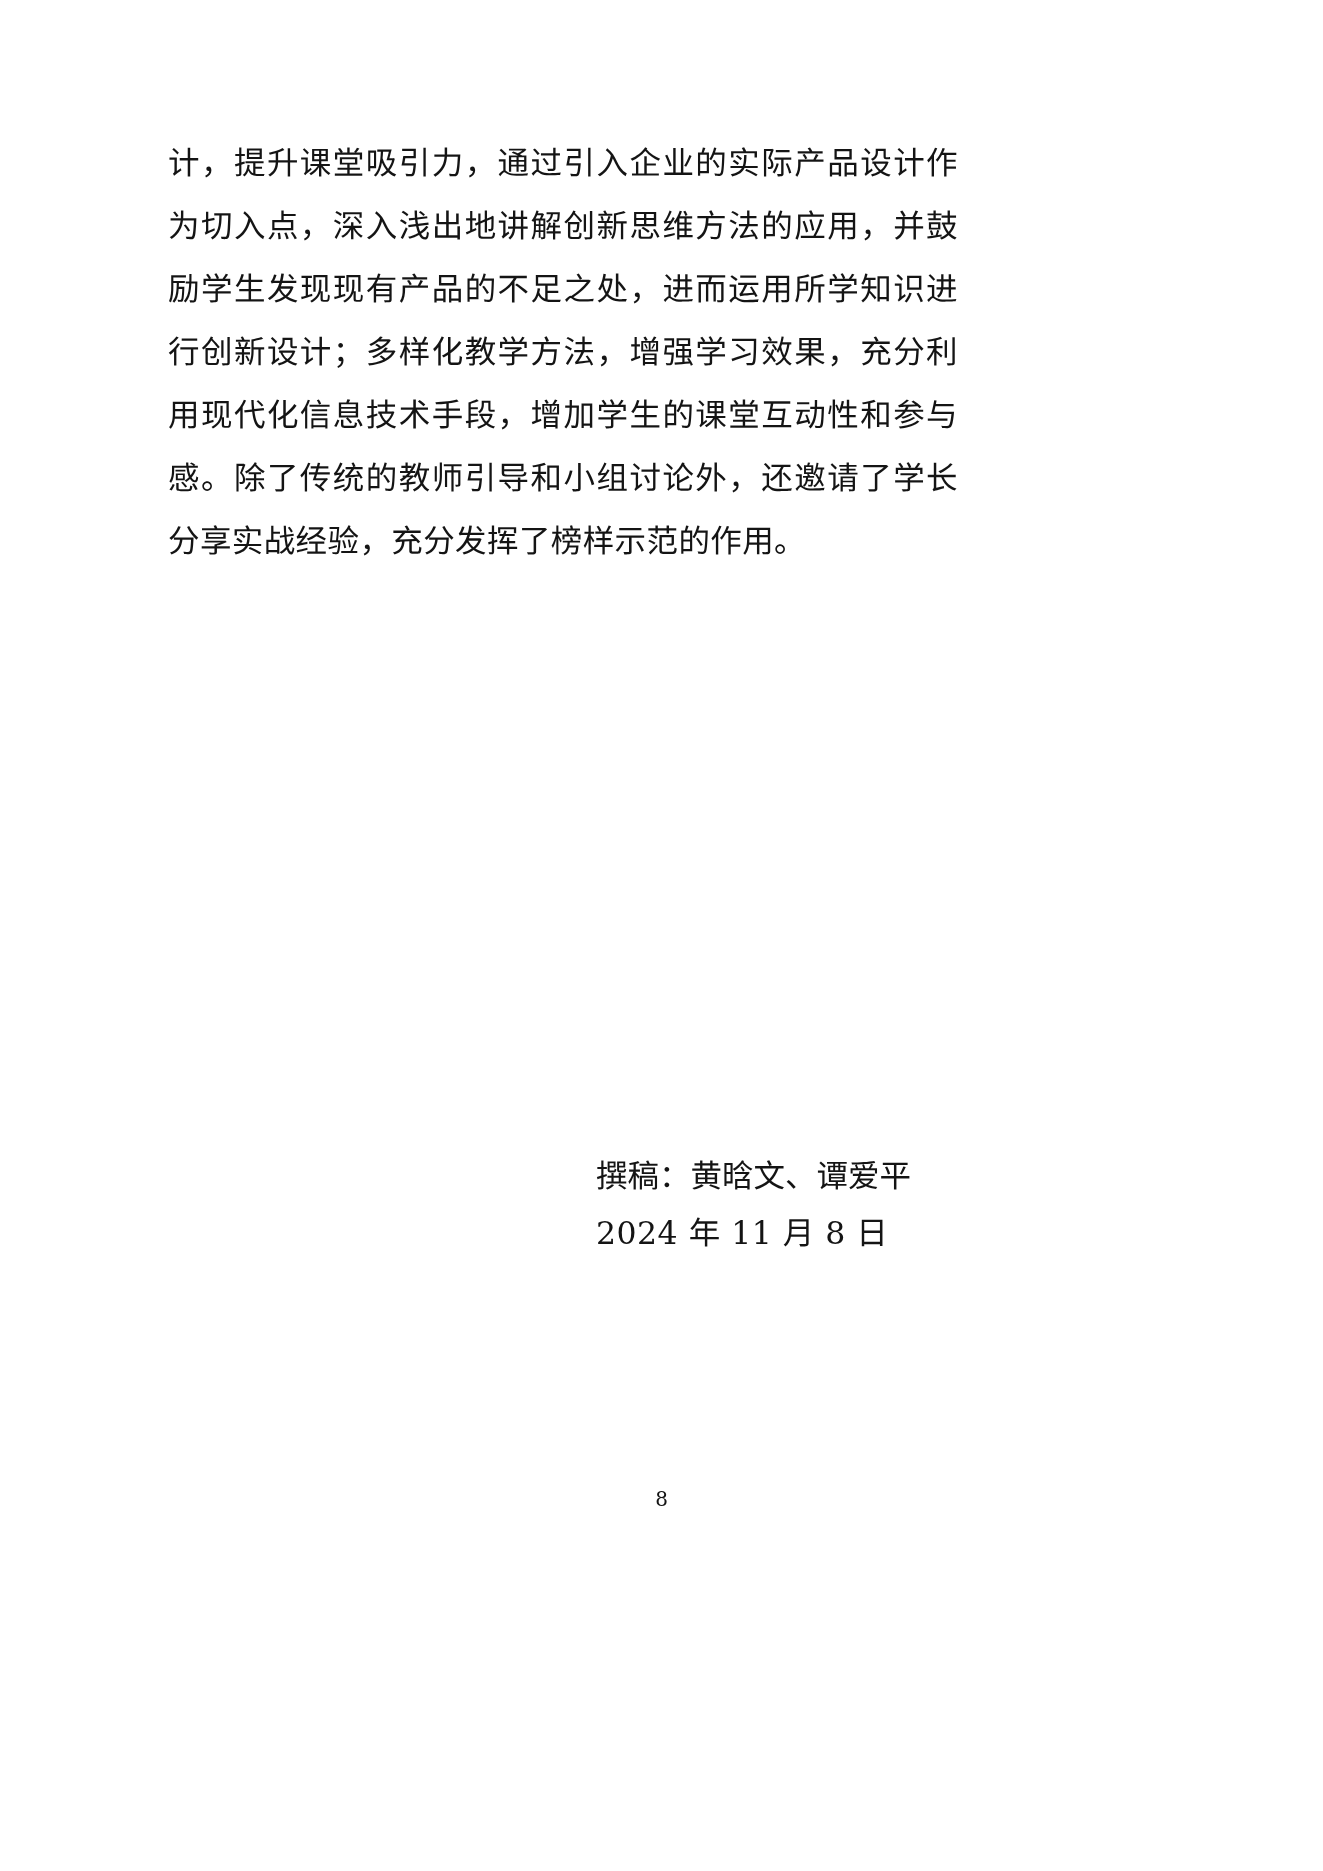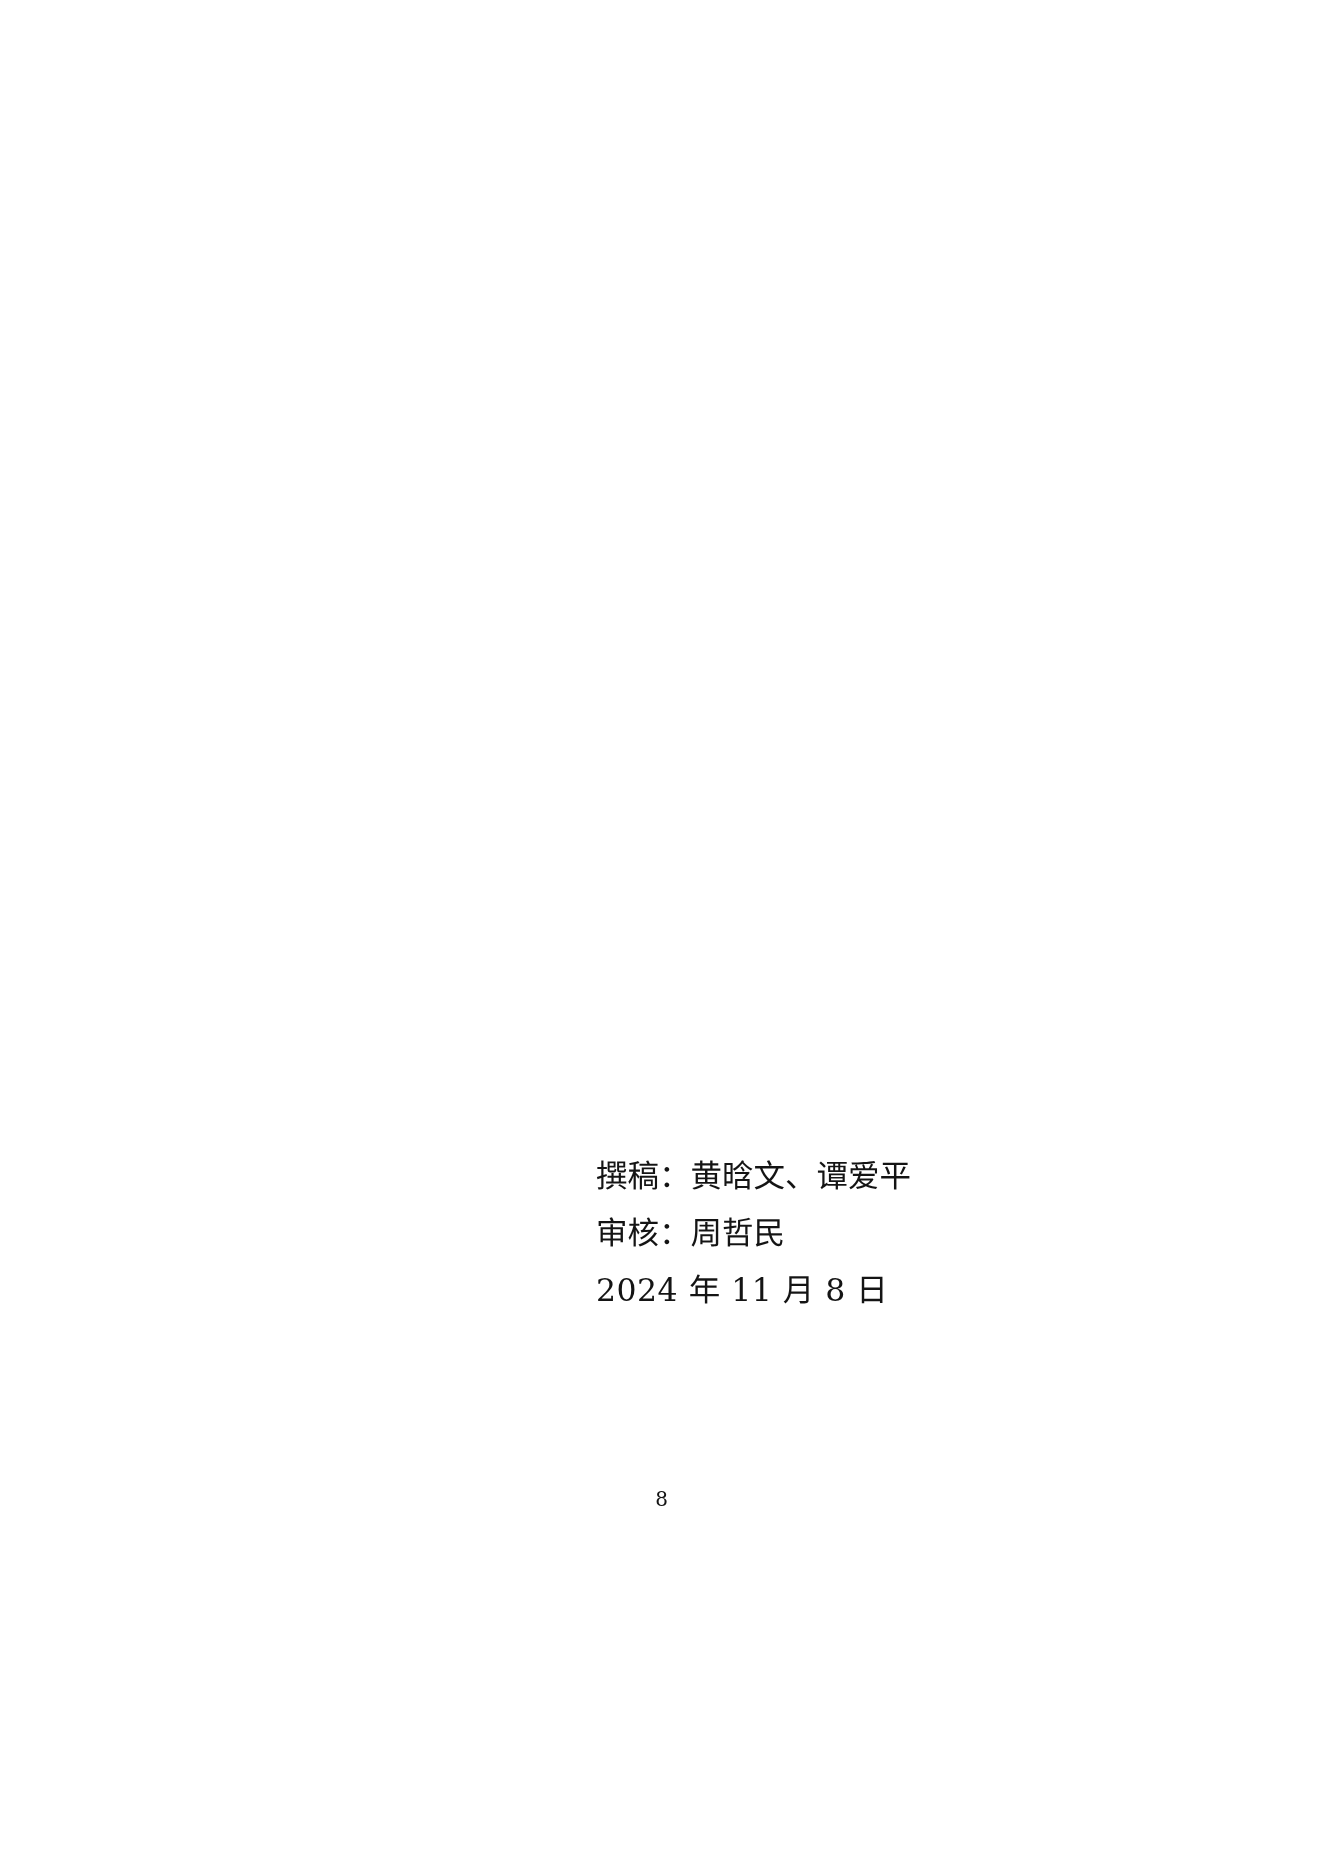--- a/index.html
+++ b/index.html
@@ -70,23 +70,23 @@
     color: #141414;
     font-family: "DejaVu Serif", "Liberation Serif", serif;
   }
 </style>
 </head>
 <body>
 
 <div class="page">
 
   <div class="content">
+    <p class="para">计，提升课堂吸引力，通过引入企业的实际产品设计作为切入点，深入浅出地讲解创新思维方法的应用，并鼓励学生发现现有产品的不足之处，进而运用所学知识进行创新设计；多样化教学方法，增强学习效果，充分利用现代化信息技术手段，增加学生的课堂互动性和参与感。除了传统的教师引导和小组讨论外，还邀请了学长分享实战经验，充分发挥了榜样示范的作用。</p>
   </div>
 
   <div class="signature-block">
     <div class="sig-line">撰稿：黄晗文、谭爱平</div>
-    <div class="sig-line">审核：周哲民</div>
     <div class="sig-line date">2024 年 11 月 8 日</div>
   </div>
 
   <div class="page-number">8</div>
 
 </div>
 
 </body></html>

